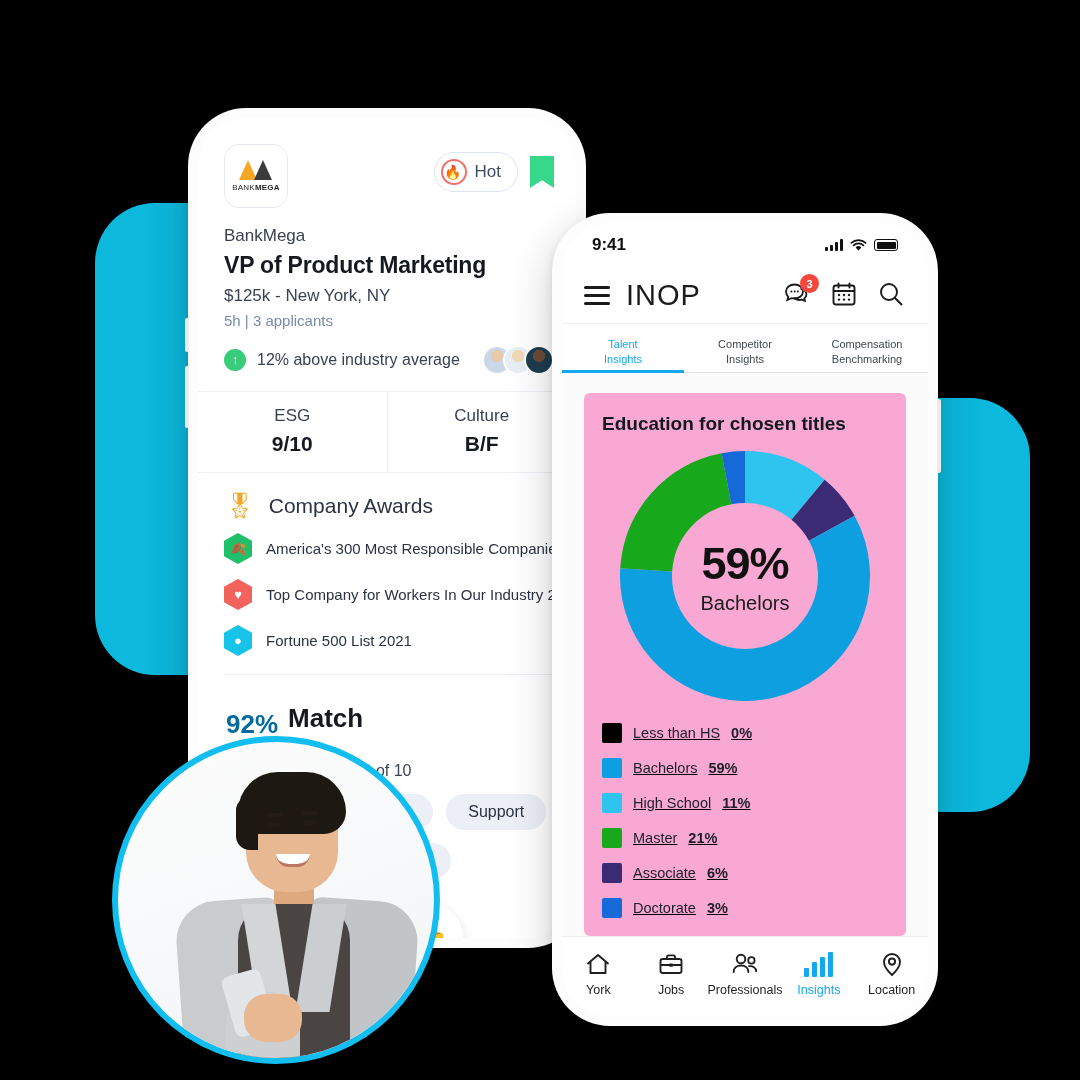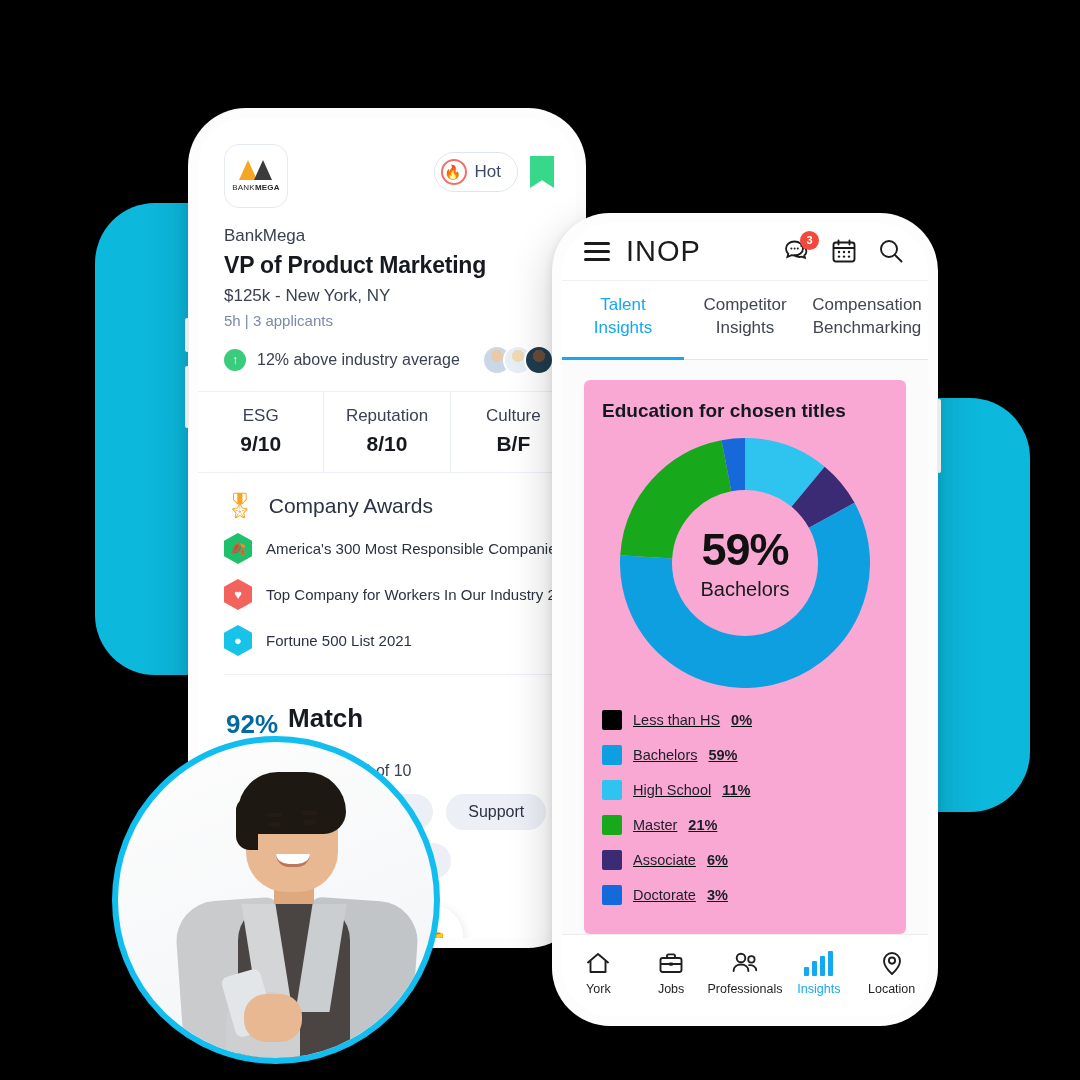--- a/index.html
+++ b/index.html
@@ -162,21 +162,21 @@
   .appbar-right { margin-left: auto; display: flex; align-items: center; gap: 19px; }
   .icon-btn { position: relative; width: 28px; height: 28px; color: #1b1b1b; }
   .badge {
     position: absolute; right: -7px; top: -7px; min-width: 19px; height: 19px; padding: 0 4px;
     background: #F4483C; color: #fff; border-radius: 10px; font-size: 11px; font-weight: 700;
     display: flex; align-items: center; justify-content: center;
   }
 
   .tabs { display: flex; border-bottom: 1px solid #e6e6e6; background: #fff; }
   .tab {
-    flex: 1; text-align: center; padding: 13px 4px 19px; font-size: 17px; line-height: 1.35;
+    flex: 1; text-align: center; padding: 13px 4px 6px; font-size: 11px; line-height: 1.35;
     color: #41464f; position: relative;
   }
   .tab.active { color: #13A8F0; }
   .tab.active::after {
     content: ""; position: absolute; left: 0; right: 0; bottom: -1px; height: 3px; background: #13A8F0;
   }
 
   .panel { flex: 1; background: #fbfbfb; padding: 20px 22px 0; }
   .card-b {
     background: #f9a8d4; border-radius: 6px; padding: 20px 18px 18px; height: 100%;
@@ -289,24 +289,20 @@
         </div>
 
         <div class="hr"></div>
 
         <div class="stats">
           <div class="stat">
             <div class="stat-k">ESG</div>
             <div class="stat-v">9/10</div>
           </div>
           <div class="stat">
-            <div class="stat-k">Reputation</div>
-            <div class="stat-v">8/10</div>
-          </div>
-          <div class="stat">
             <div class="stat-k">Culture</div>
             <div class="stat-v">B/F</div>
           </div>
         </div>
 
         <div class="hr" style="margin-top:0"></div>
 
         <div class="pad">
           <div class="awards-hd">
             <span class="laurel">🎖</span>
@@ -350,20 +346,37 @@
       </div>
       </div>
     </div>
   </div>
 
   <div class="phone" id="phone-b">
     <div class="side-btn" style="right:-3px; top:186px; width:4px; height:74px;"></div>
     <div class="phone-screen">
       <div id="app-b">
 
+        <div class="statusbar">
+          <span>9:41</span>
+          <span class="sb-icons">
+            <span class="sig">
+                <i></i>
+                <i></i>
+                <i></i>
+                <i></i>
+              </span>
+            <svg width="17" height="13" viewBox="0 0 17 13">
+              <path d="M8.5 11.5 L5.6 8.4a4.2 4.2 0 0 1 5.8 0Z" fill="#111"></path>
+              <path d="M3.6 6.3a7.1 7.1 0 0 1 9.8 0" stroke="#111" stroke-width="1.7" fill="none" stroke-linecap="round"></path>
+              <path d="M1.4 3.9a10.3 10.3 0 0 1 14.2 0" stroke="#111" stroke-width="1.7" fill="none" stroke-linecap="round"></path>
+            </svg>
+            <span class="batt"></span>
+          </span>
+        </div>
 
         <div class="appbar">
           <span class="burger">
               <i></i>
               <i></i>
               <i></i>
             </span>
           <span class="brand">INOP</span>
           <span class="appbar-right">
             <span class="icon-btn">

